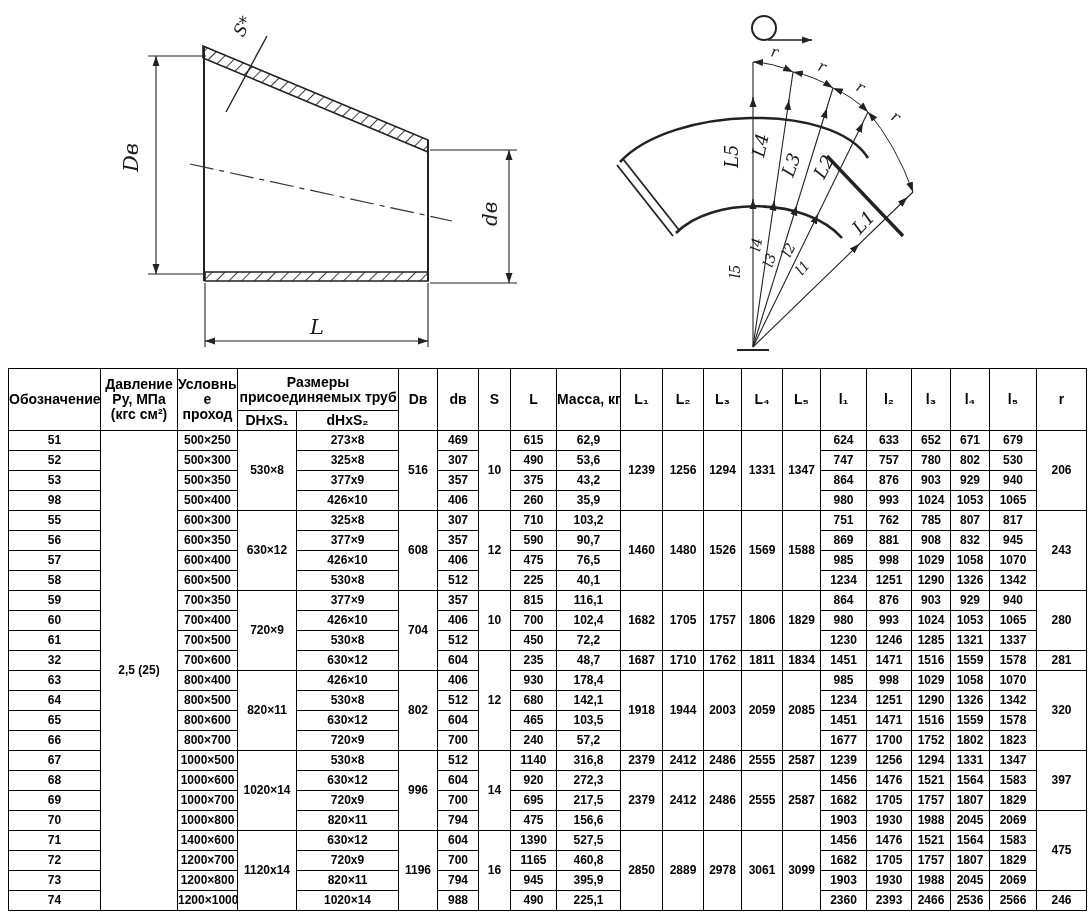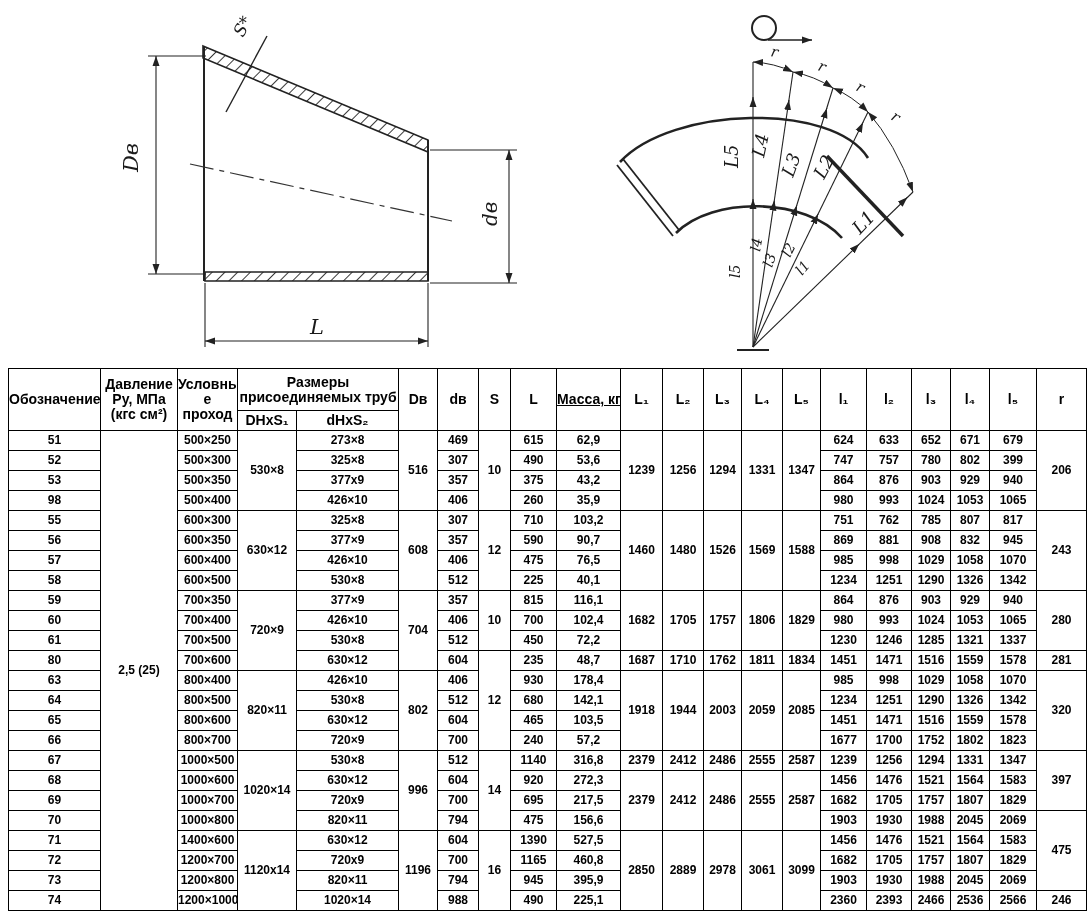--- a/index.html
+++ b/index.html
@@ -8,21 +8,21 @@
   .drawings{position:absolute;left:0;top:0;width:1092px;height:368px;}
   .dwg-label{font-family:"DejaVu Serif",serif;font-style:italic;fill:#1a1a1a;}
   table.spec{position:absolute;left:8px;top:368px;border-collapse:collapse;table-layout:fixed;
              width:1078px;font-size:12px;font-weight:bold;}
   table.spec td,table.spec th{border:1px solid #000;text-align:center;vertical-align:middle;
              padding:0;line-height:1.05;overflow:hidden;white-space:nowrap;}
   table.spec thead tr.h1{height:42px;}
   table.spec thead tr.h2{height:20px;}
   table.spec tbody tr{height:20px;}
   table.spec th{font-size:14px;}
-  th.mass-h{text-align:left;padding-left:2px;text-decoration:underline;}
+  th.mass-h{text-align:left;padding-left:2px;}
   .hline{display:block;}
 </style>
 </head>
 <body>
 <div class="sheet">
 
 <svg class="drawings" viewBox="0 0 1092 368" xmlns="http://www.w3.org/2000/svg">
   <defs>
     <pattern id="hatch" patternUnits="userSpaceOnUse" width="9" height="9" patternTransform="rotate(45)">
       <line x1="0" y1="0" x2="0" y2="9" stroke="#222" stroke-width="1.8"></line>
@@ -207,21 +207,21 @@
           <td>52</td>
           <td>500×300</td>
           <td>325×8</td>
           <td>307</td>
           <td>490</td>
           <td>53,6</td>
           <td>747</td>
           <td>757</td>
           <td>780</td>
           <td>802</td>
-          <td>399</td>
+          <td>530</td>
         </tr>
         <tr>
           <td>53</td>
           <td>500×350</td>
           <td>377x9</td>
           <td>357</td>
           <td>375</td>
           <td>43,2</td>
           <td>864</td>
           <td>876</td>
@@ -345,21 +345,21 @@
           <td>512</td>
           <td>450</td>
           <td>72,2</td>
           <td>1230</td>
           <td>1246</td>
           <td>1285</td>
           <td>1321</td>
           <td>1337</td>
         </tr>
         <tr>
-          <td>80</td>
+          <td>32</td>
           <td>700×600</td>
           <td>630×12</td>
           <td>604</td>
           <td rowspan="5">12</td>
           <td>235</td>
           <td>48,7</td>
           <td>1687</td>
           <td>1710</td>
           <td>1762</td>
           <td>1811</td>

